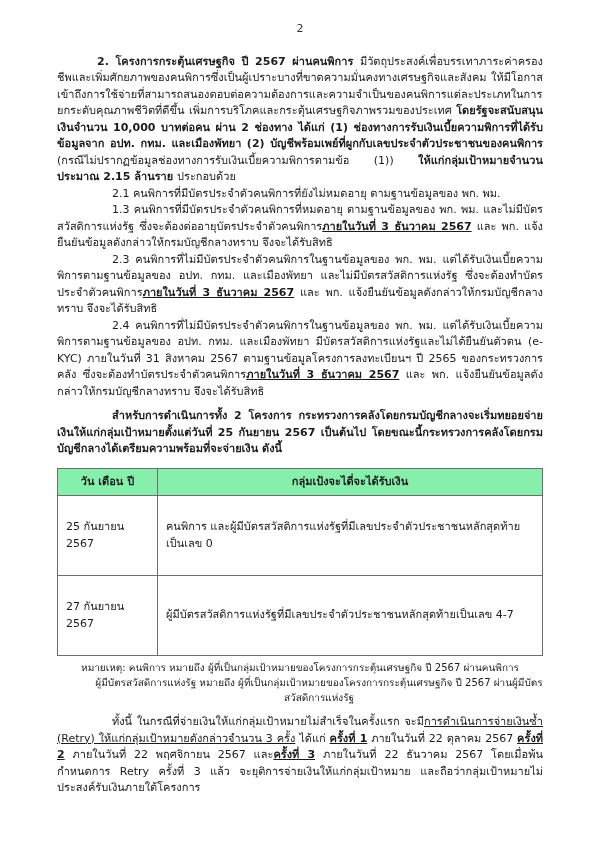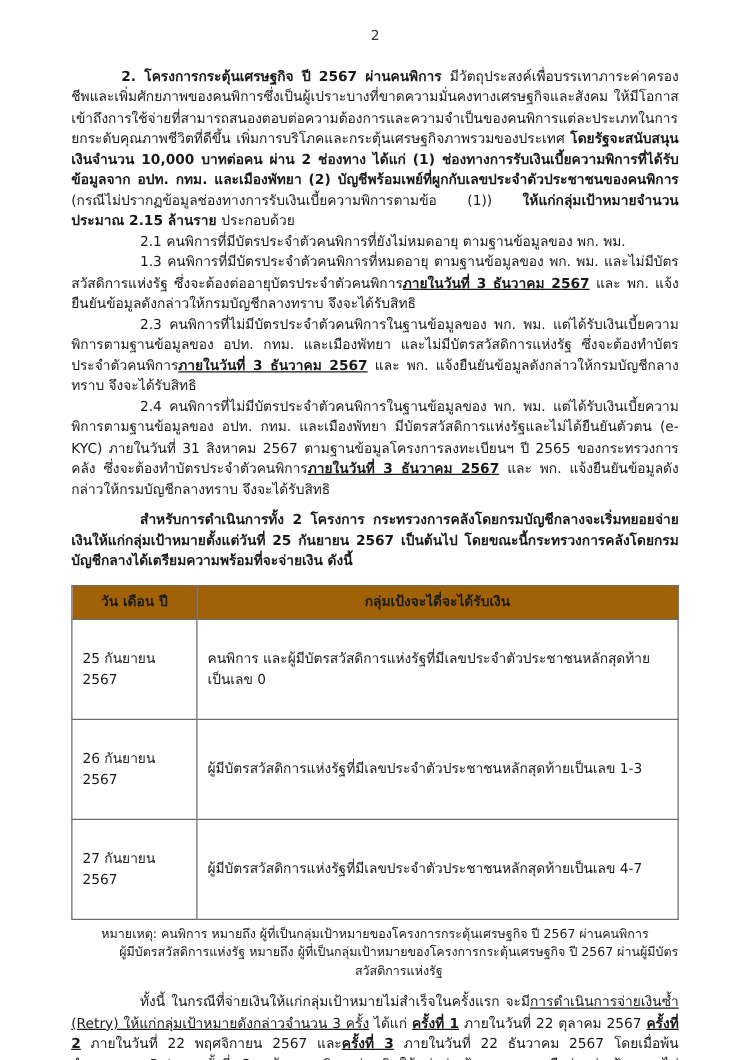--- a/index.html
+++ b/index.html
@@ -24,21 +24,21 @@
   table.schedule {
     width:100%;
     border-collapse:collapse;
     margin-top:10px;
     table-layout:fixed;
   }
   .schedule th, .schedule td {
     border:1px solid #6e6e6e;
     vertical-align:middle;
   }
-  .schedule th { font-weight:bold; text-align:center; padding:5px 3px; background:#a16207; }
+  .schedule th { font-weight:bold; text-align:center; padding:5px 3px; background:#86efac; }
   .schedule .col-date { width:100px; }
   .schedule td { padding:23px 8px; text-align:left; }
   .note { font-size:10px; line-height:15px; margin-top:4px; text-align:center; }
   .note .n2 { padding-left:38px; }
 </style>
 </head>
 <body>
 
 <div class="page">
 
@@ -62,24 +62,20 @@
           <th class="col-date">วัน เดือน ปี</th>
           <th>กลุ่มเป้งจะไดี่จะได้รับเงิน</th>
         </tr>
       </thead>
       <tbody id="schedule-body">
           <tr>
             <td class="col-date">25 กันยายน 2567</td>
             <td>คนพิการ และผู้มีบัตรสวัสดิการแห่งรัฐที่มีเลขประจำตัวประชาชนหลักสุดท้ายเป็นเลข 0</td>
           </tr>
           <tr>
-            <td class="col-date">26 กันยายน 2567</td>
-            <td>ผู้มีบัตรสวัสดิการแห่งรัฐที่มีเลขประจำตัวประชาชนหลักสุดท้ายเป็นเลข 1-3</td>
-          </tr>
-          <tr>
             <td class="col-date">27 กันยายน 2567</td>
             <td>ผู้มีบัตรสวัสดิการแห่งรัฐที่มีเลขประจำตัวประชาชนหลักสุดท้ายเป็นเลข 4-7</td>
           </tr>
         </tbody>
     </table>
 
     <div class="note">
       <div class="n1">หมายเหตุ: คนพิการ หมายถึง ผู้ที่เป็นกลุ่มเป้าหมายของโครงการกระตุ้นเศรษฐกิจ ปี 2567 ผ่านคนพิการ</div>
       <div class="n2">ผู้มีบัตรสวัสดิการแห่งรัฐ หมายถึง ผู้ที่เป็นกลุ่มเป้าหมายของโครงการกระตุ้นเศรษฐกิจ ปี 2567 ผ่านผู้มีบัตรสวัสดิการแห่งรัฐ</div>
     </div>

